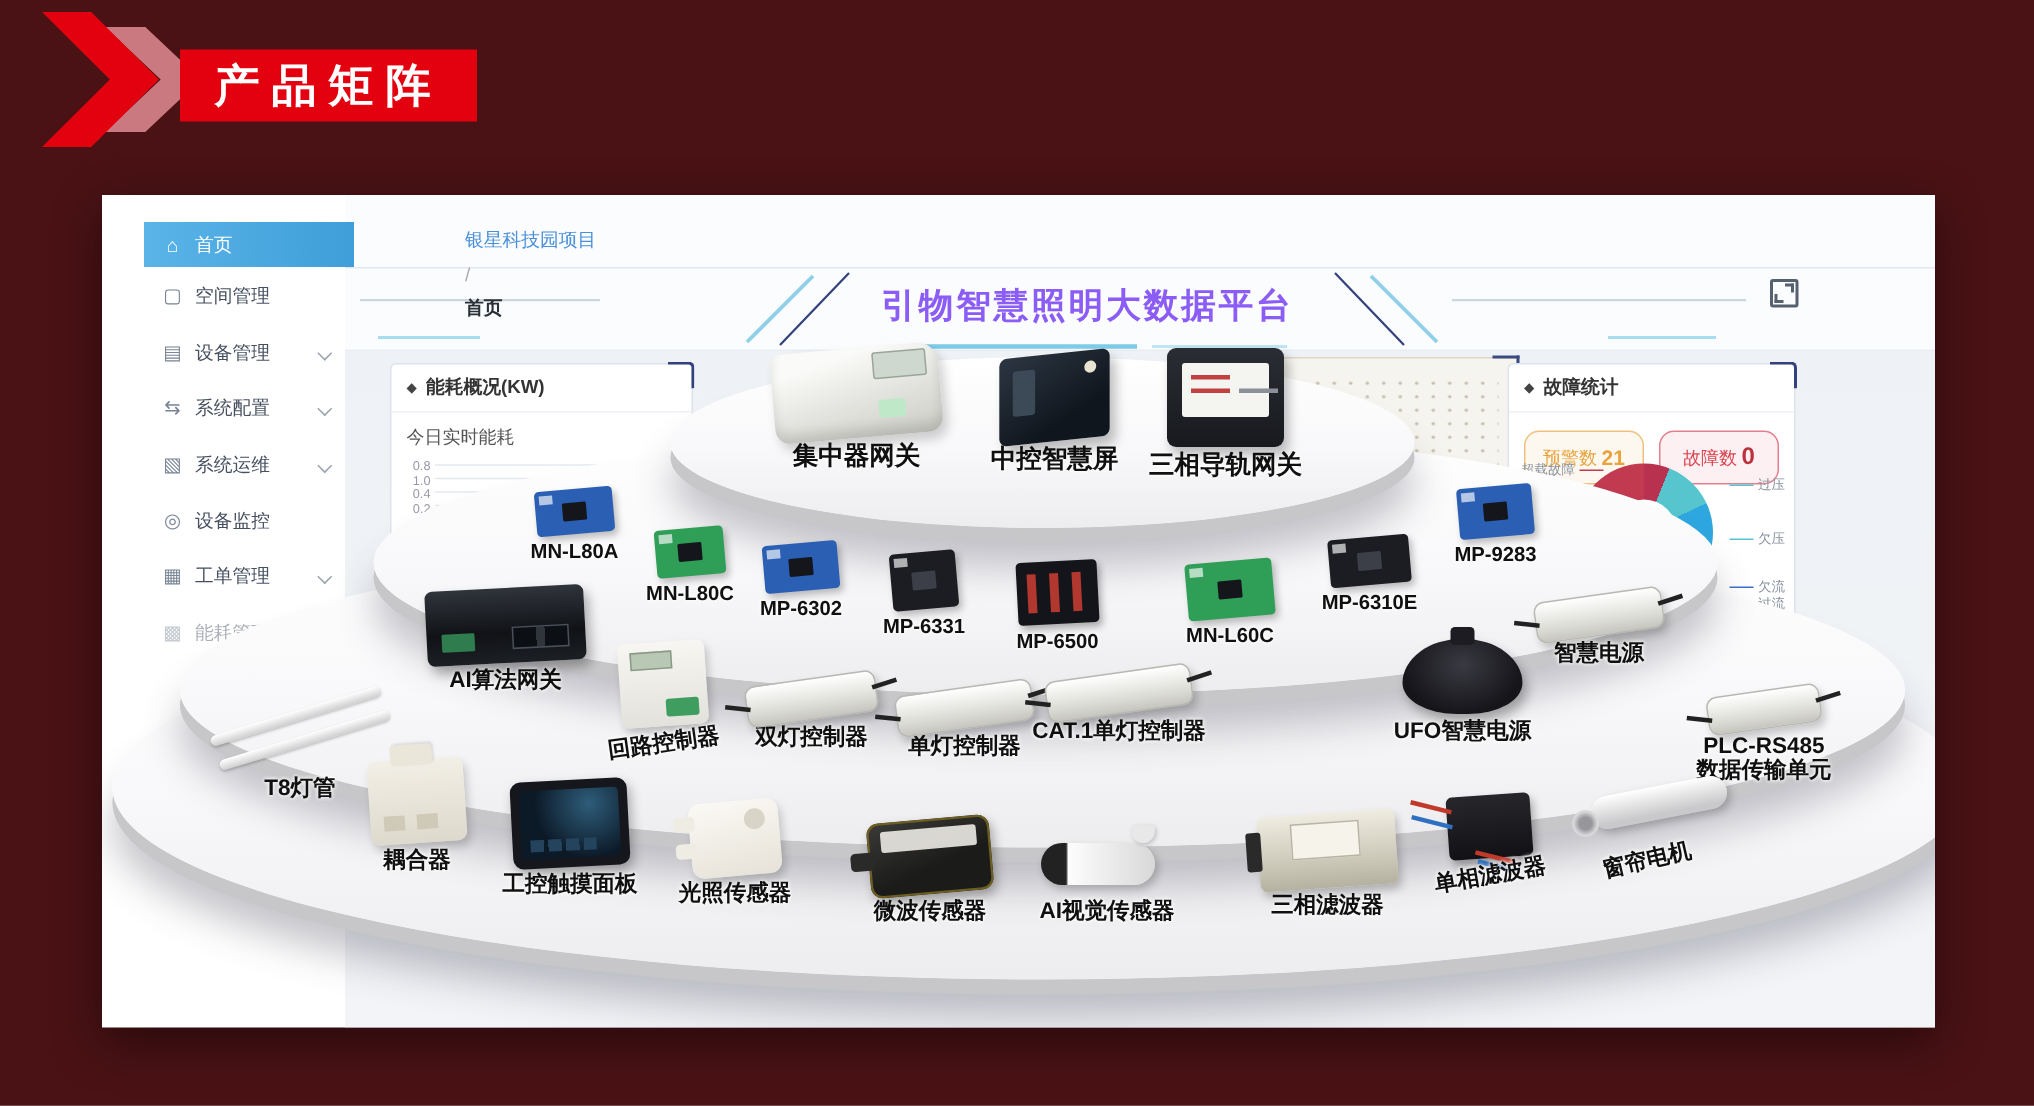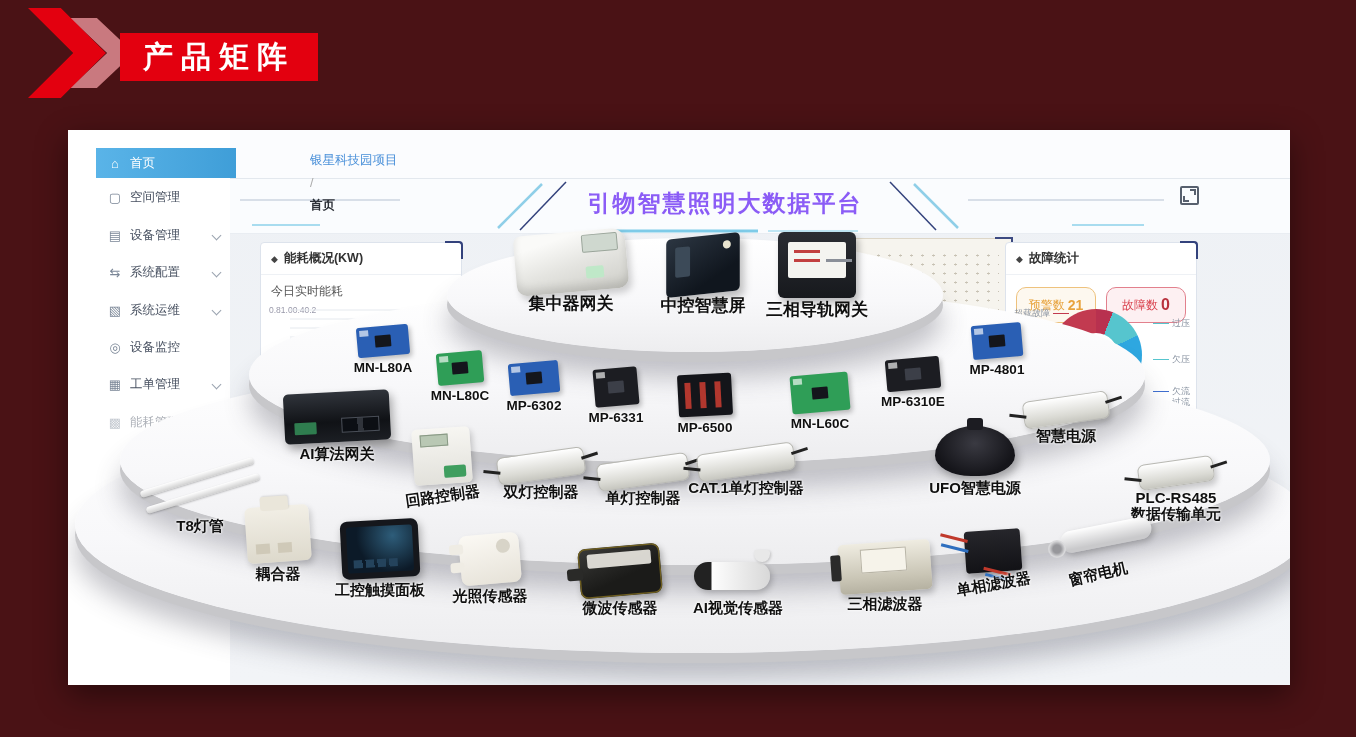--- a/index.html
+++ b/index.html
@@ -50,21 +50,21 @@
   
   .card{background:#fff;border:1px solid #dde3ec;border-radius:4px;z-index:2;}
   .card::before{content:"";position:absolute;right:-2px;top:-2px;width:16px;height:16px;
     border-top:2px solid #33427c;border-right:2px solid #33427c;border-radius:0 4px 0 0;}
   .card-hd{display:flex;align-items:center;gap:6px;padding:7px 10px;border-bottom:1px solid #eef1f5;
     font-size:12.5px;font-weight:700;color:#333;}
   .card-hd .dia{font-size:9px;color:#444;}
   .card-energy{left:192px;top:112px;width:200px;height:196px;}
   .ce-sub{font-size:12px;color:#555;margin:8px 10px 4px;}
   .ce-chart{display:flex;margin:2px 6px 0 8px;}
-  .ce-y{display:flex;flex-direction:row;font-size:8.5px;color:#99a;line-height:9.5px;padding-top:2px;width:18px;padding-right:3px;}
+  .ce-y{display:flex;flex-direction:column;font-size:8.5px;color:#99a;line-height:9.5px;padding-top:2px;width:18px;text-align:right;padding-right:3px;}
   .ce-x{display:flex;gap:13px;font-size:9.5px;color:#778;margin-left:28px;margin-top:1px;}
   .gauge{position:absolute;left:28px;top:96px;width:64px;height:64px;border-radius:50%;
     background:conic-gradient(from 215deg,#57c2bf 0 115deg,#e0f1f0 115deg 360deg);}
   .gauge::before{content:"";position:absolute;inset:7px;background:#fff;border-radius:50%;}
   .gauge-val{position:absolute;inset:0;display:flex;align-items:center;justify-content:center;
     color:#5ec0bd;font-size:13px;z-index:1;}
 
   .card-fault{left:937px;top:112px;width:190px;height:305px;}
   .badges{display:flex;gap:10px;margin:12px 10px 0;}
   .badge{flex:1;height:34px;border-radius:10px;display:flex;align-items:center;justify-content:center;gap:3px;font-size:12px;}
@@ -383,21 +383,21 @@
     <div class="prod" style="left:702px;top:244px;width:100px">
       <div class="dev d-mod d-mod-green" style="width:58px;height:38px"></div>
       <div class="plabel model">MN-L60C</div>
     </div>
     <div class="prod" style="left:795px;top:228px;width:100px">
       <div class="dev d-mod d-mod-black" style="width:54px;height:32px"></div>
       <div class="plabel model">MP-6310E</div>
     </div>
     <div class="prod" style="left:879px;top:194px;width:100px">
       <div class="dev d-mod d-mod-blue" style="width:50px;height:34px"></div>
-      <div class="plabel model">MP-4801</div>
+      <div class="plabel model">MP-9283</div>
     </div>
 
     <div class="prod" style="left:204px;top:262px;width:130px">
       <div class="dev d-aigw"></div>
       <div class="plabel">AI算法网关</div>
     </div>
     <div class="prod" style="left:309px;top:298px;width:130px">
       <div class="dev d-din"></div>
       <div class="plabel rot8">回路控制器</div>
     </div>

